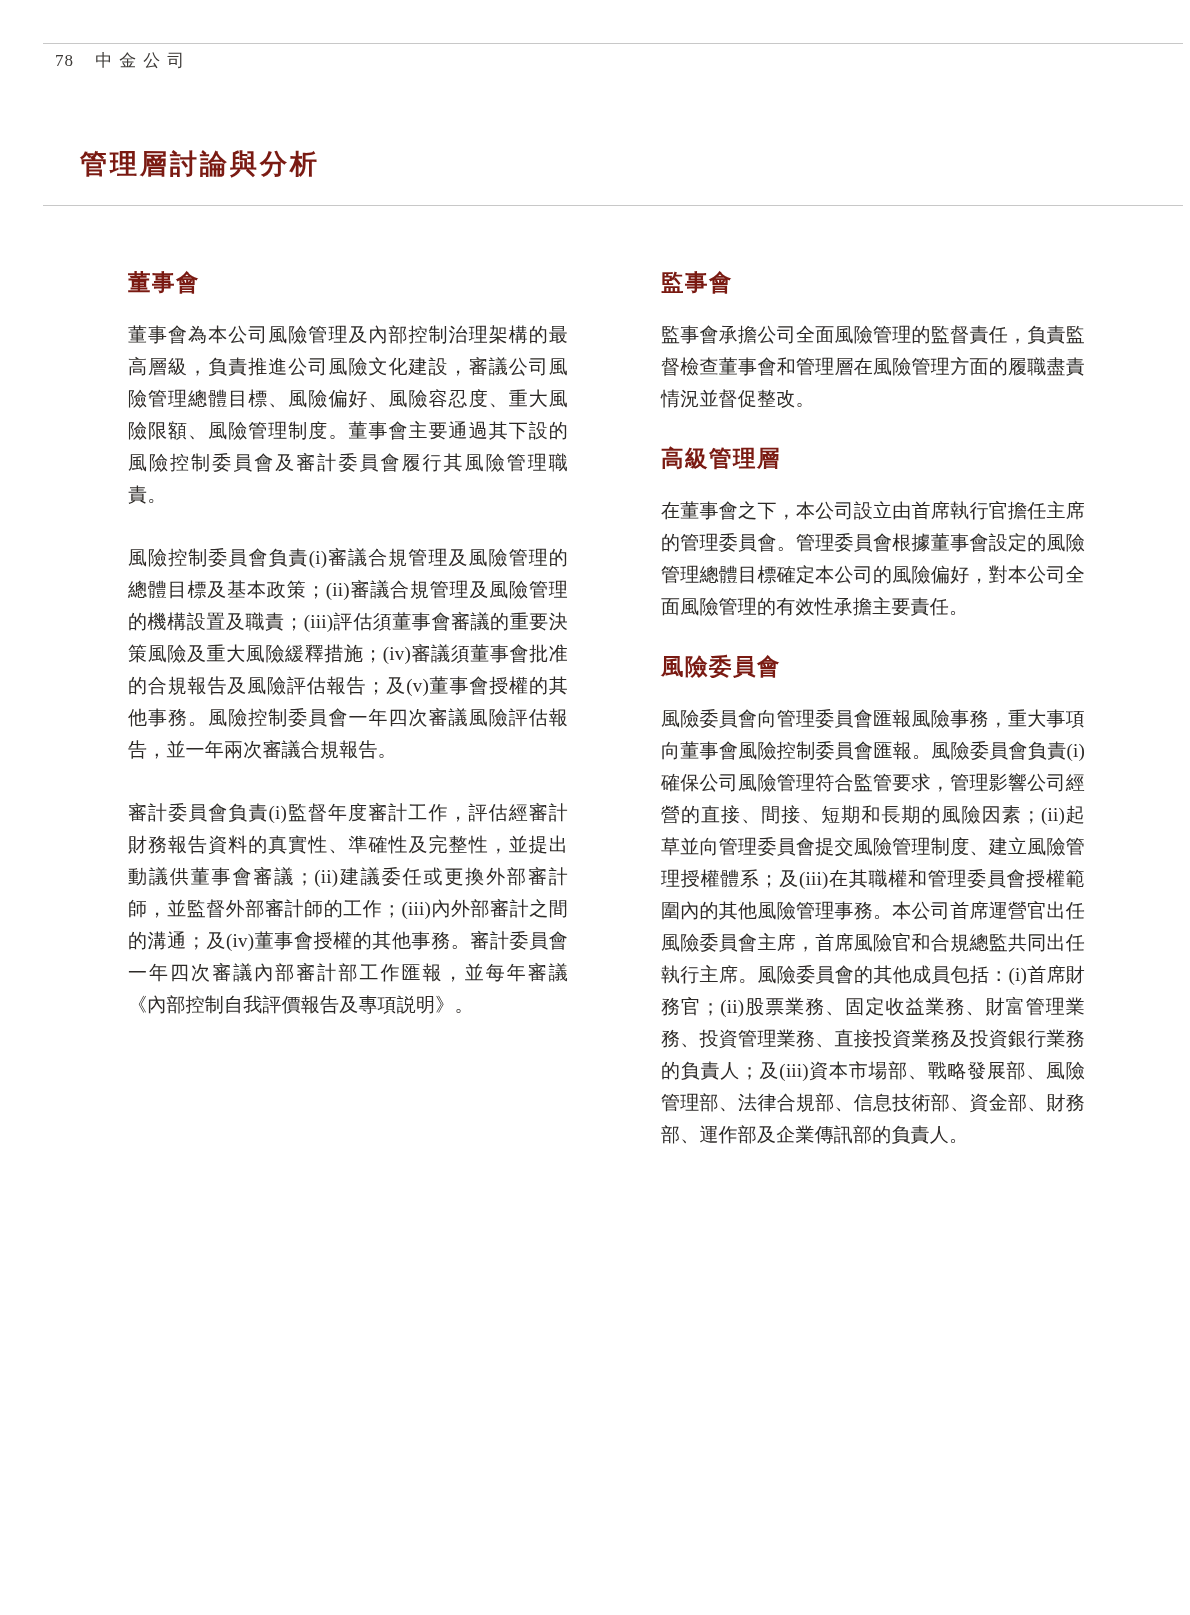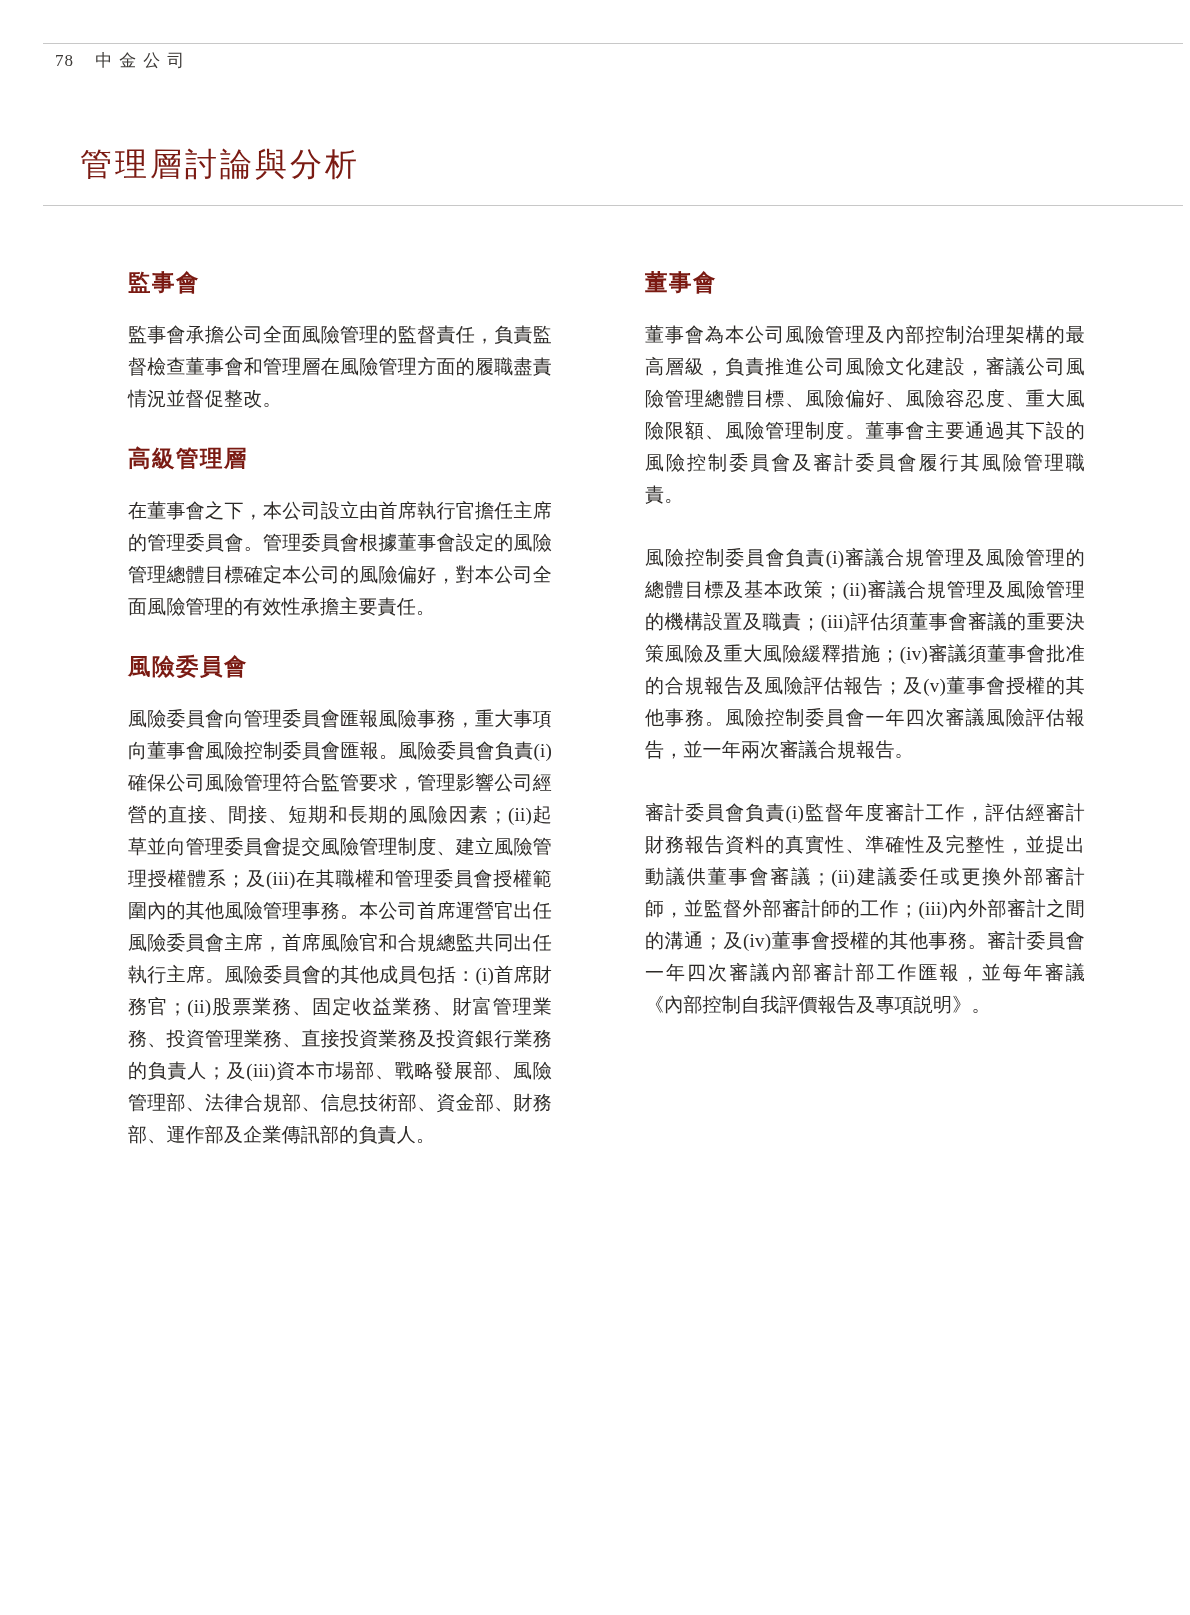--- a/index.html
+++ b/index.html
@@ -45,22 +45,22 @@
   }
   .brand {
     margin-left: 17px;
     letter-spacing: 7px;
   }
   .page-title {
     position: absolute;
     top: 141px;
     left: 80px;
     color: var(--accent, #7A1A12);
-    font-size: 32px;
-    font-weight: normal;
+    font-size: 27px;
+    font-weight: bold;
     letter-spacing: 3px;
     line-height: 46px;
     white-space: nowrap;
   }
   .columns {
     position: absolute;
     top: 268px;
     left: 128px;
     width: 957px;
     display: flex;
@@ -99,40 +99,40 @@
     <span class="page-number">78</span>
     <span class="brand">中金公司</span>
   </header>
 
   <h1 class="page-title">管理層討論與分析</h1>
 
   <div class="rule title-rule"></div>
 
   <main class="columns">
 
+    <section class="column column-left">
+      <div class="section">
+        <h2 class="section-heading">董事會</h2>
+        <p class="body-paragraph">董事會為本公司風險管理及內部控制治理架構的最高層級，負責推進公司風險文化建設，審議公司風險管理總體目標、風險偏好、風險容忍度、重大風險限額、風險管理制度。董事會主要通過其下設的風險控制委員會及審計委員會履行其風險管理職責。</p>
+        <p class="body-paragraph">風險控制委員會負責(i)審議合規管理及風險管理的總體目標及基本政策；(ii)審議合規管理及風險管理的機構設置及職責；(iii)評估須董事會審議的重要決策風險及重大風險緩釋措施；(iv)審議須董事會批准的合規報告及風險評估報告；及(v)董事會授權的其他事務。風險控制委員會一年四次審議風險評估報告，並一年兩次審議合規報告。</p>
+        <p class="body-paragraph">審計委員會負責(i)監督年度審計工作，評估經審計財務報告資料的真實性、準確性及完整性，並提出動議供董事會審議；(ii)建議委任或更換外部審計師，並監督外部審計師的工作；(iii)內外部審計之間的溝通；及(iv)董事會授權的其他事務。審計委員會一年四次審議內部審計部工作匯報，並每年審議《內部控制自我評價報告及專項説明》。</p>
+      </div>
+    </section>
+
     <section class="column column-right">
       <div class="section">
         <h2 class="section-heading">監事會</h2>
         <p class="body-paragraph">監事會承擔公司全面風險管理的監督責任，負責監督檢查董事會和管理層在風險管理方面的履職盡責情況並督促整改。</p>
       </div>
 
       <div class="section">
         <h2 class="section-heading">高級管理層</h2>
         <p class="body-paragraph">在董事會之下，本公司設立由首席執行官擔任主席的管理委員會。管理委員會根據董事會設定的風險管理總體目標確定本公司的風險偏好，對本公司全面風險管理的有效性承擔主要責任。</p>
       </div>
 
       <div class="section">
         <h2 class="section-heading">風險委員會</h2>
         <p class="body-paragraph">風險委員會向管理委員會匯報風險事務，重大事項向董事會風險控制委員會匯報。風險委員會負責(i)確保公司風險管理符合監管要求，管理影響公司經營的直接、間接、短期和長期的風險因素；(ii)起草並向管理委員會提交風險管理制度、建立風險管理授權體系；及(iii)在其職權和管理委員會授權範圍內的其他風險管理事務。本公司首席運營官出任風險委員會主席，首席風險官和合規總監共同出任執行主席。風險委員會的其他成員包括：(i)首席財務官；(ii)股票業務、固定收益業務、財富管理業務、投資管理業務、直接投資業務及投資銀行業務的負責人；及(iii)資本市場部、戰略發展部、風險管理部、法律合規部、信息技術部、資金部、財務部、運作部及企業傳訊部的負責人。</p>
       </div>
     </section>
 
-    <section class="column column-left">
-      <div class="section">
-        <h2 class="section-heading">董事會</h2>
-        <p class="body-paragraph">董事會為本公司風險管理及內部控制治理架構的最高層級，負責推進公司風險文化建設，審議公司風險管理總體目標、風險偏好、風險容忍度、重大風險限額、風險管理制度。董事會主要通過其下設的風險控制委員會及審計委員會履行其風險管理職責。</p>
-        <p class="body-paragraph">風險控制委員會負責(i)審議合規管理及風險管理的總體目標及基本政策；(ii)審議合規管理及風險管理的機構設置及職責；(iii)評估須董事會審議的重要決策風險及重大風險緩釋措施；(iv)審議須董事會批准的合規報告及風險評估報告；及(v)董事會授權的其他事務。風險控制委員會一年四次審議風險評估報告，並一年兩次審議合規報告。</p>
-        <p class="body-paragraph">審計委員會負責(i)監督年度審計工作，評估經審計財務報告資料的真實性、準確性及完整性，並提出動議供董事會審議；(ii)建議委任或更換外部審計師，並監督外部審計師的工作；(iii)內外部審計之間的溝通；及(iv)董事會授權的其他事務。審計委員會一年四次審議內部審計部工作匯報，並每年審議《內部控制自我評價報告及專項説明》。</p>
-      </div>
-    </section>
-
   </main>
 </div>
 
 </body></html>

